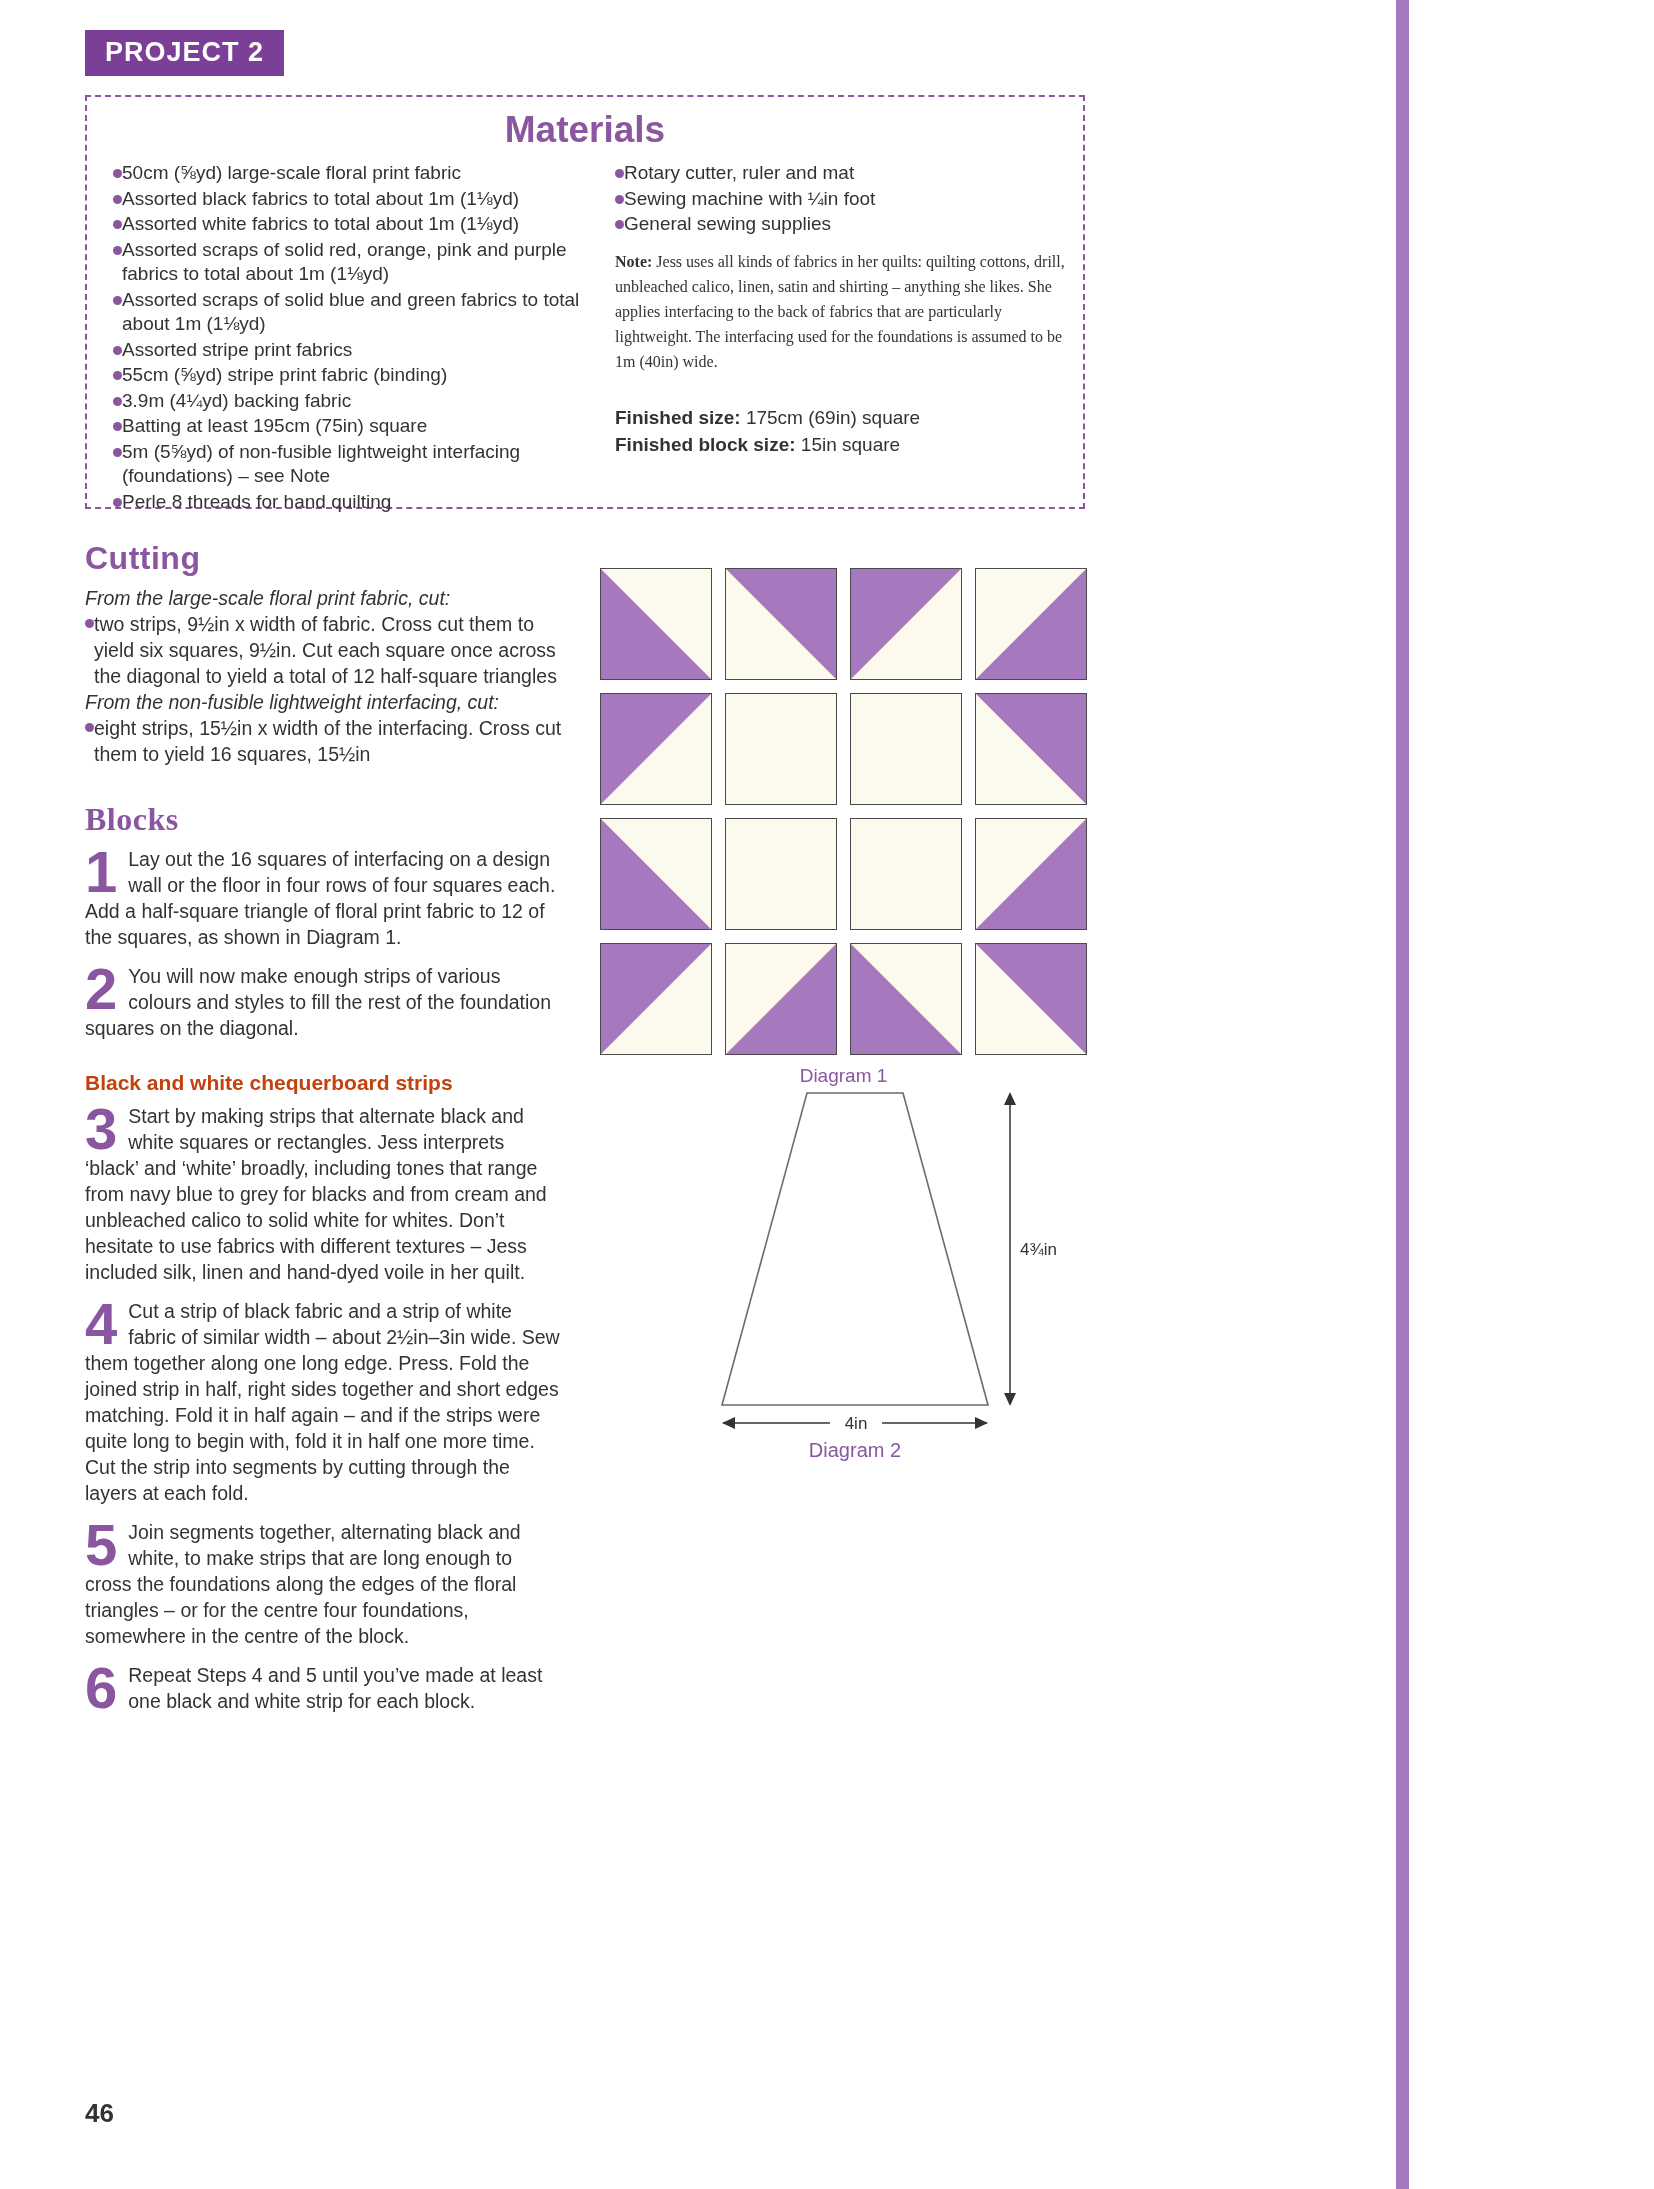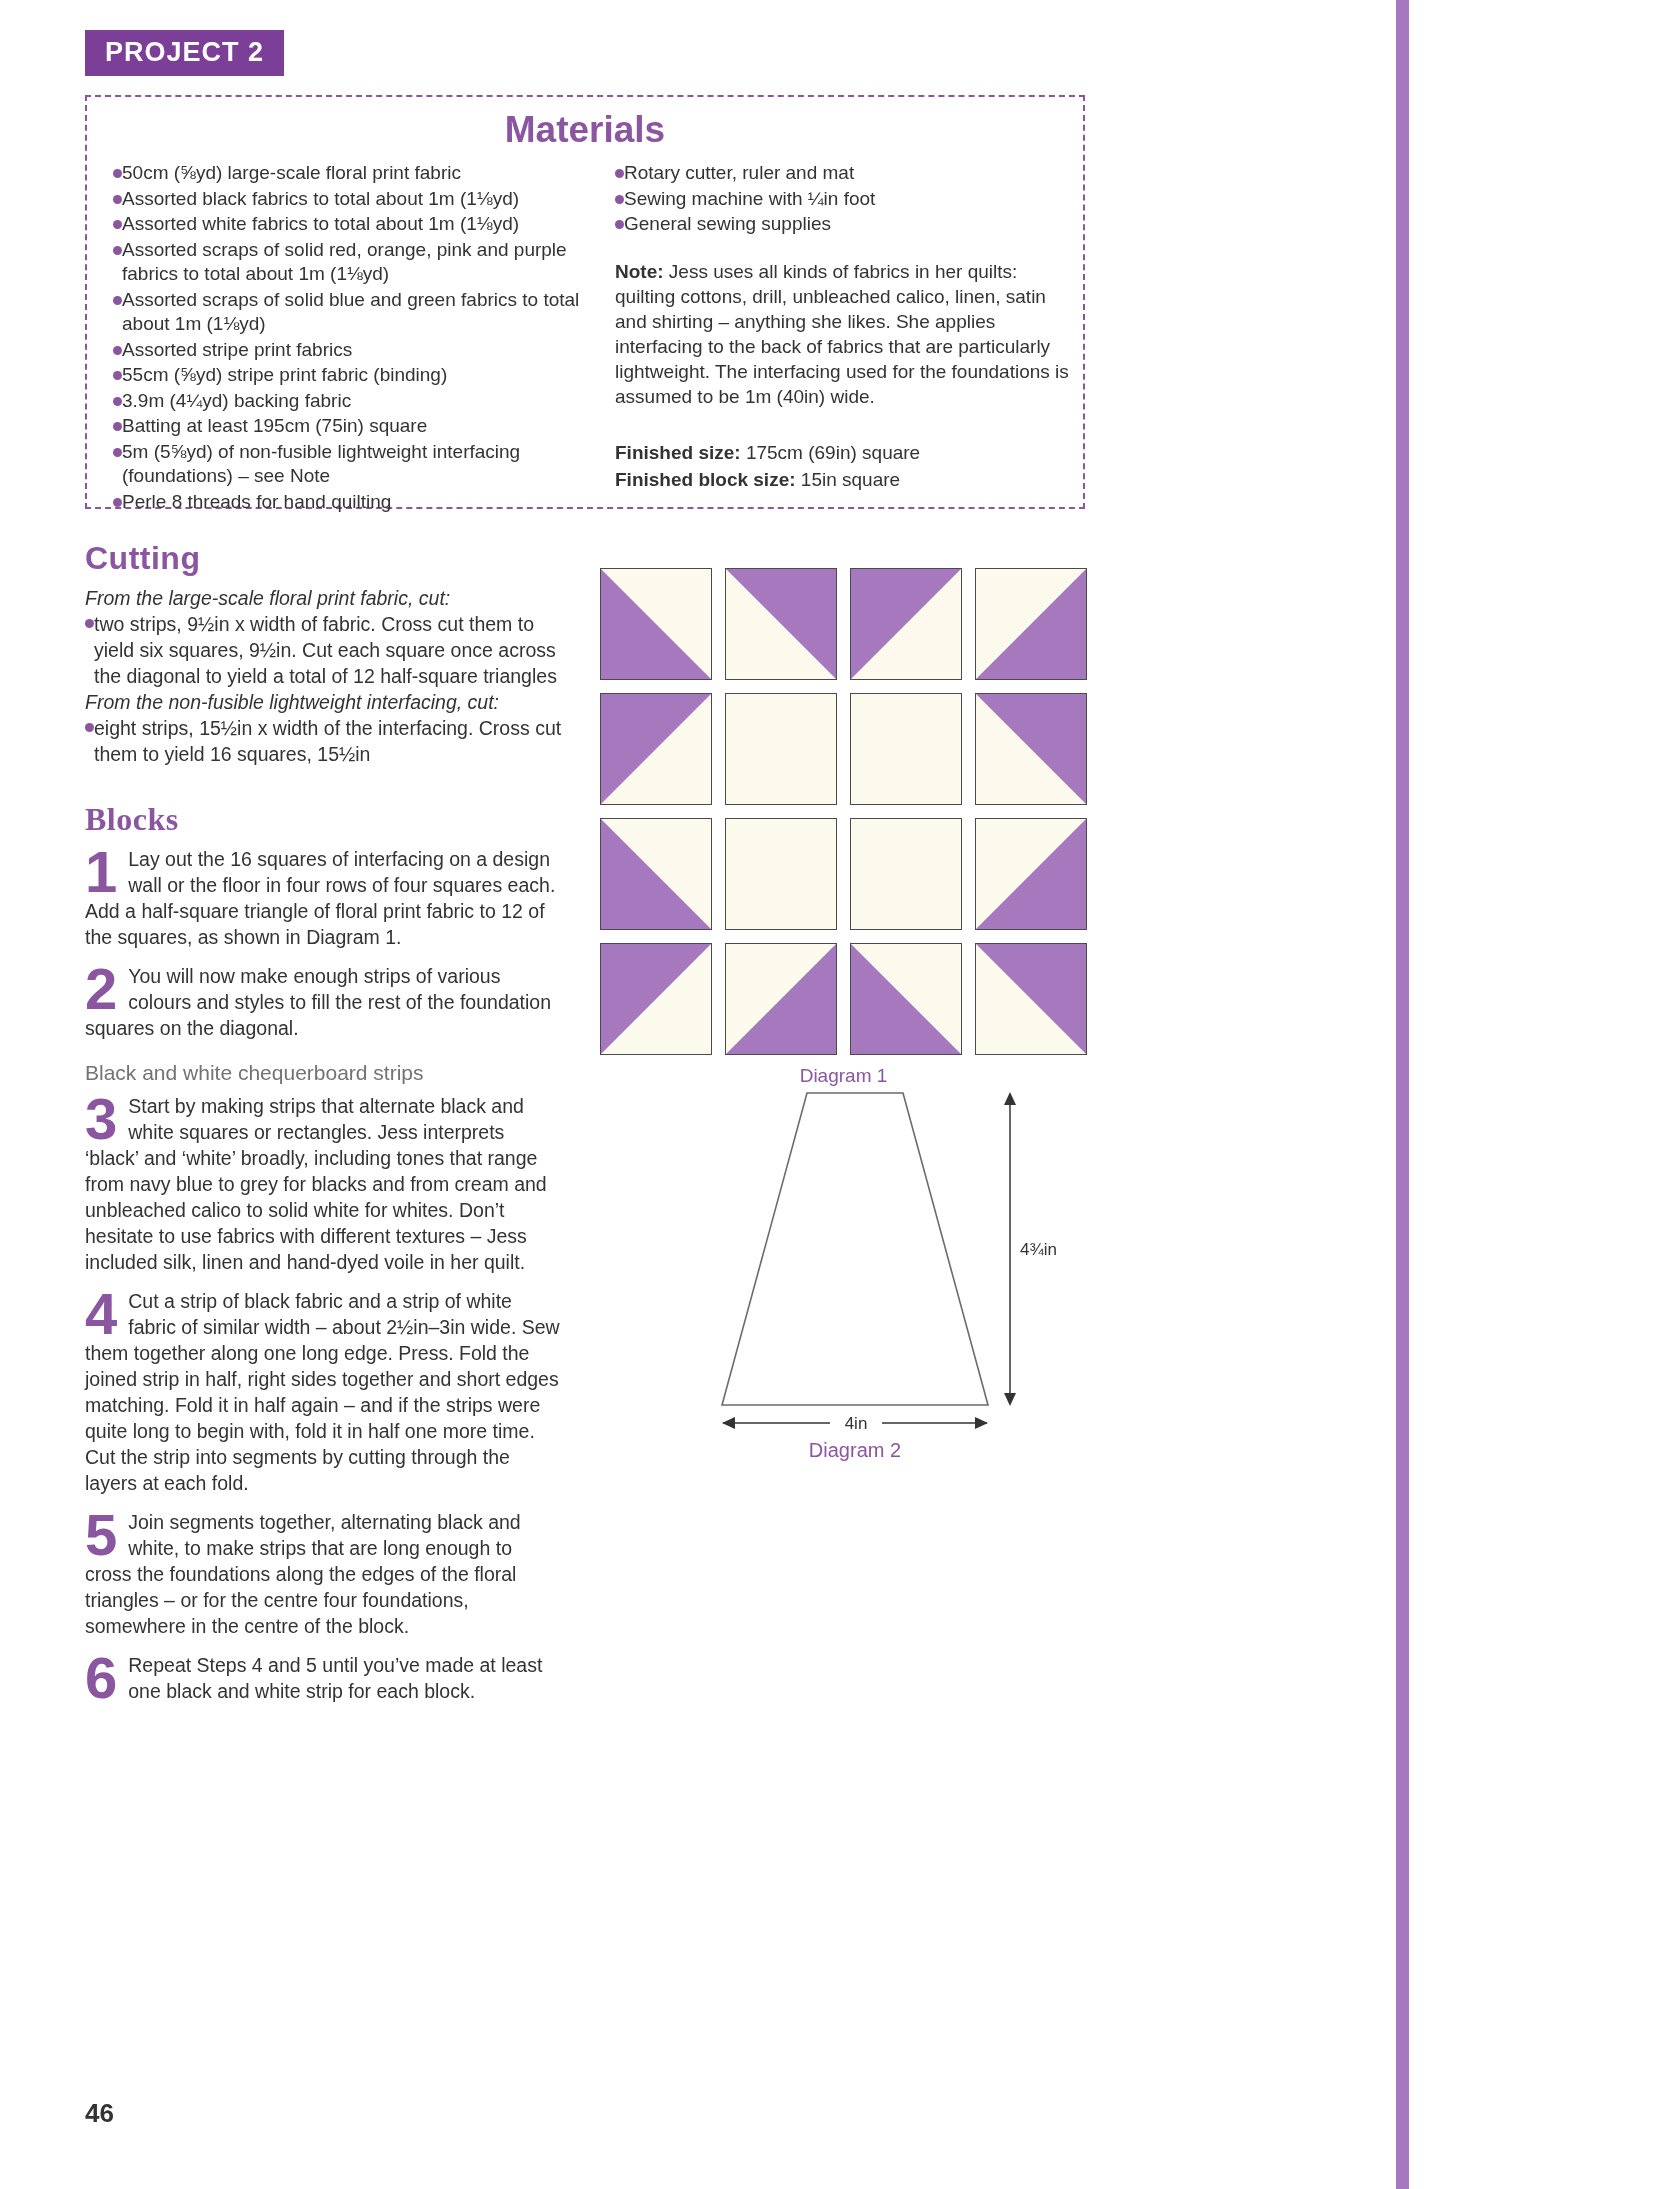--- a/index.html
+++ b/index.html
@@ -28,39 +28,39 @@
   }
   .m-title{
     text-align:center;color:var(--purple,#8a56a0);
     font-size:37px;font-weight:800;margin:2px 0 10px 0;
   }
   .m-cols{display:flex;}
   .m-left{width:468px;padding-left:26px;}
   .m-right{width:460px;margin-left:34px;}
   .mli{display:flex;font-size:19px;line-height:24.5px;margin-bottom:1px;}
   .dot{width:9px;height:9px;border-radius:50%;background:var(--purple,#8a56a0);margin-top:8px;flex:none;}
-  .note-par{font-size:19px;line-height:25px;margin-top:22px;}
+  .note-par{font-size:16px;line-height:25px;margin-top:12px;font-family:Liberation Serif, serif;}
   .finished{font-size:19px;line-height:27px;margin-top:30px;}
   b{font-weight:700;}
   
   .left-col{position:absolute;left:85px;top:540px;width:478px;}
   .sec-h{
     color:var(--purple,#8a56a0);font-size:32px;font-weight:800;
     margin:0 0 8px 0;letter-spacing:0.5px;
   }
   .ital{font-style:italic;font-size:19.5px;line-height:26px;}
   .cut-li{display:flex;font-size:19.5px;line-height:26px;}
   .blocks-h{margin-top:34px;font-family:Liberation Serif, serif;}
   .step{margin-bottom:13px;clear:left;font-size:19.5px;line-height:26px;}
   .num{
     float:left;color:var(--purple,#8a56a0);
     font-size:58px;line-height:46px;font-weight:800;
     padding:3px 11px 0 0;
   }
-  .subhead{font-size:21px;font-weight:400;color:#737373;margin:20px 0 8px 0;clear:left;}
+  .subhead{font-size:21px;font-weight:700;color:#c2410c;margin:30px 0 8px 0;clear:left;}
   
   .diagram1{position:absolute;left:600px;top:568px;width:487px;}
   .quilt-grid{display:grid;grid-template-columns:repeat(4,112px);grid-auto-rows:112px;gap:13px;}
   .cell{position:relative;background:var(--cream,#fcfaec);border:1px solid #4a4a4a;box-sizing:border-box;}
   .tri{position:absolute;left:0;top:0;right:0;bottom:0;background:var(--tri,#a678bd);}
   .tri-tl{clip-path:polygon(0 0,100% 0,0 100%);}
   .tri-tr{clip-path:polygon(0 0,100% 0,100% 100%);}
   .tri-bl{clip-path:polygon(0 0,0 100%,100% 100%);}
   .tri-br{clip-path:polygon(100% 0,100% 100%,0 100%);}
   .diag-caption{color:var(--purple,#8a56a0);font-size:19px;text-align:center;margin-top:10px;}

